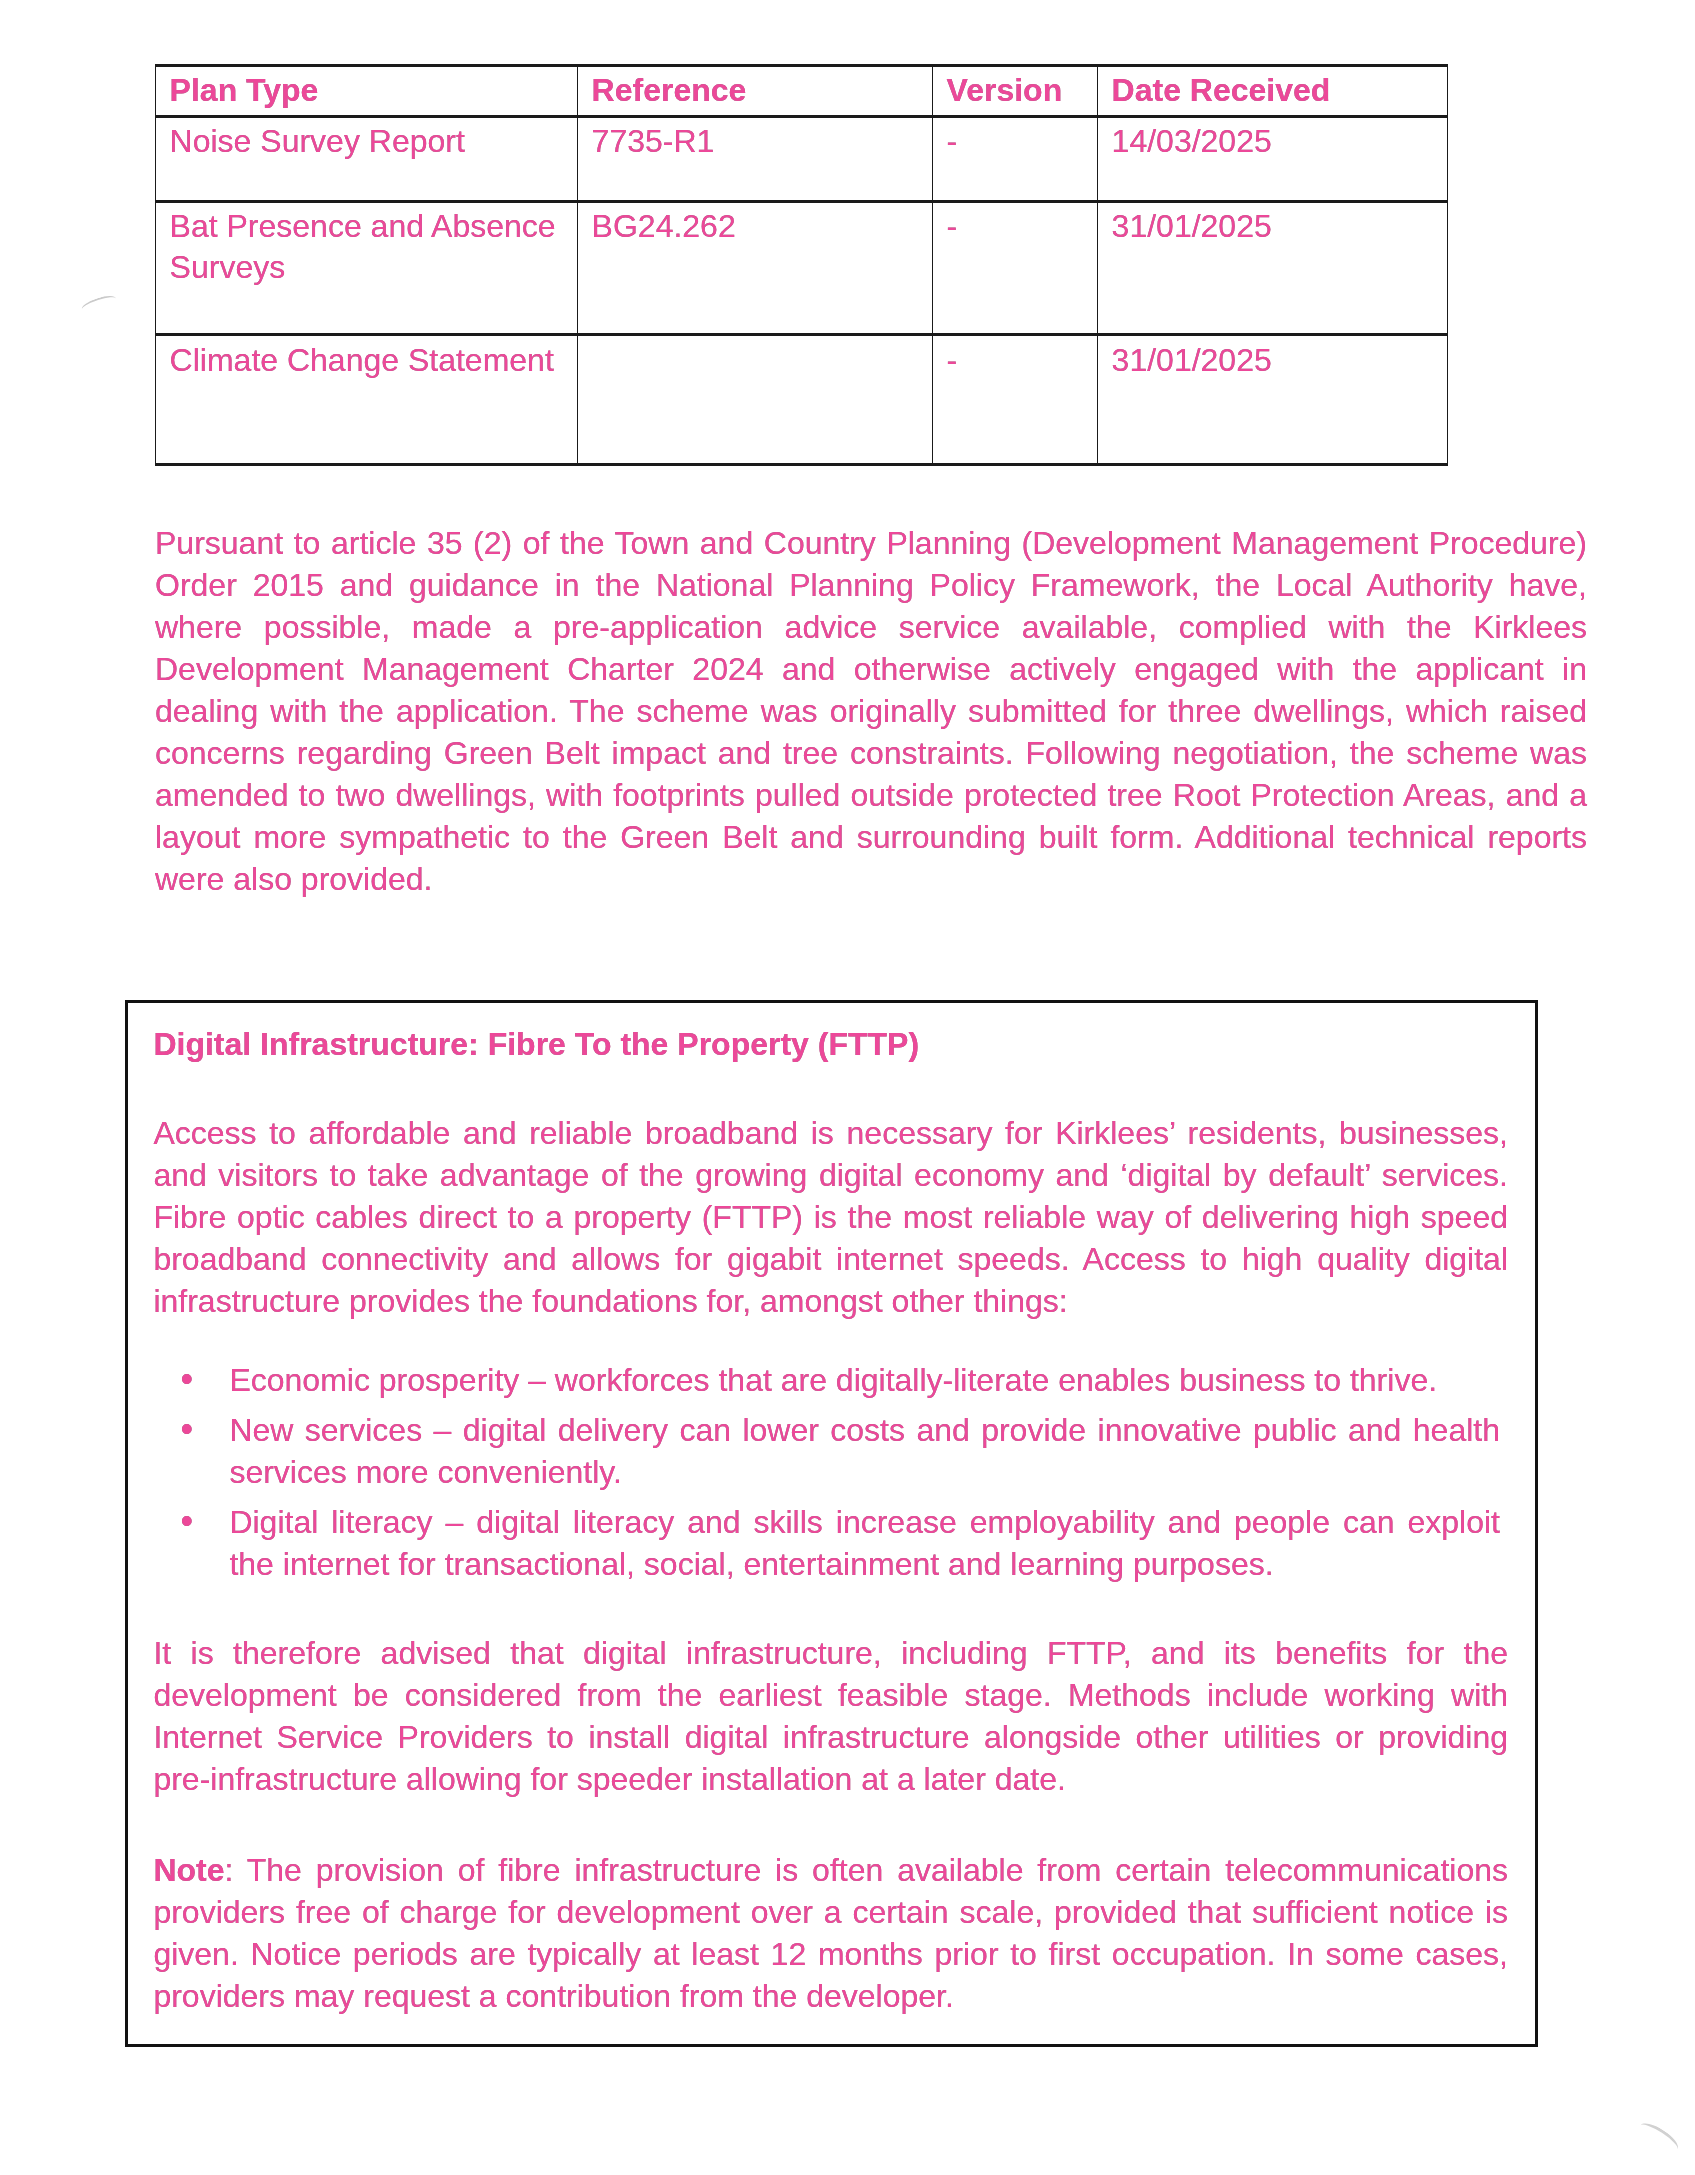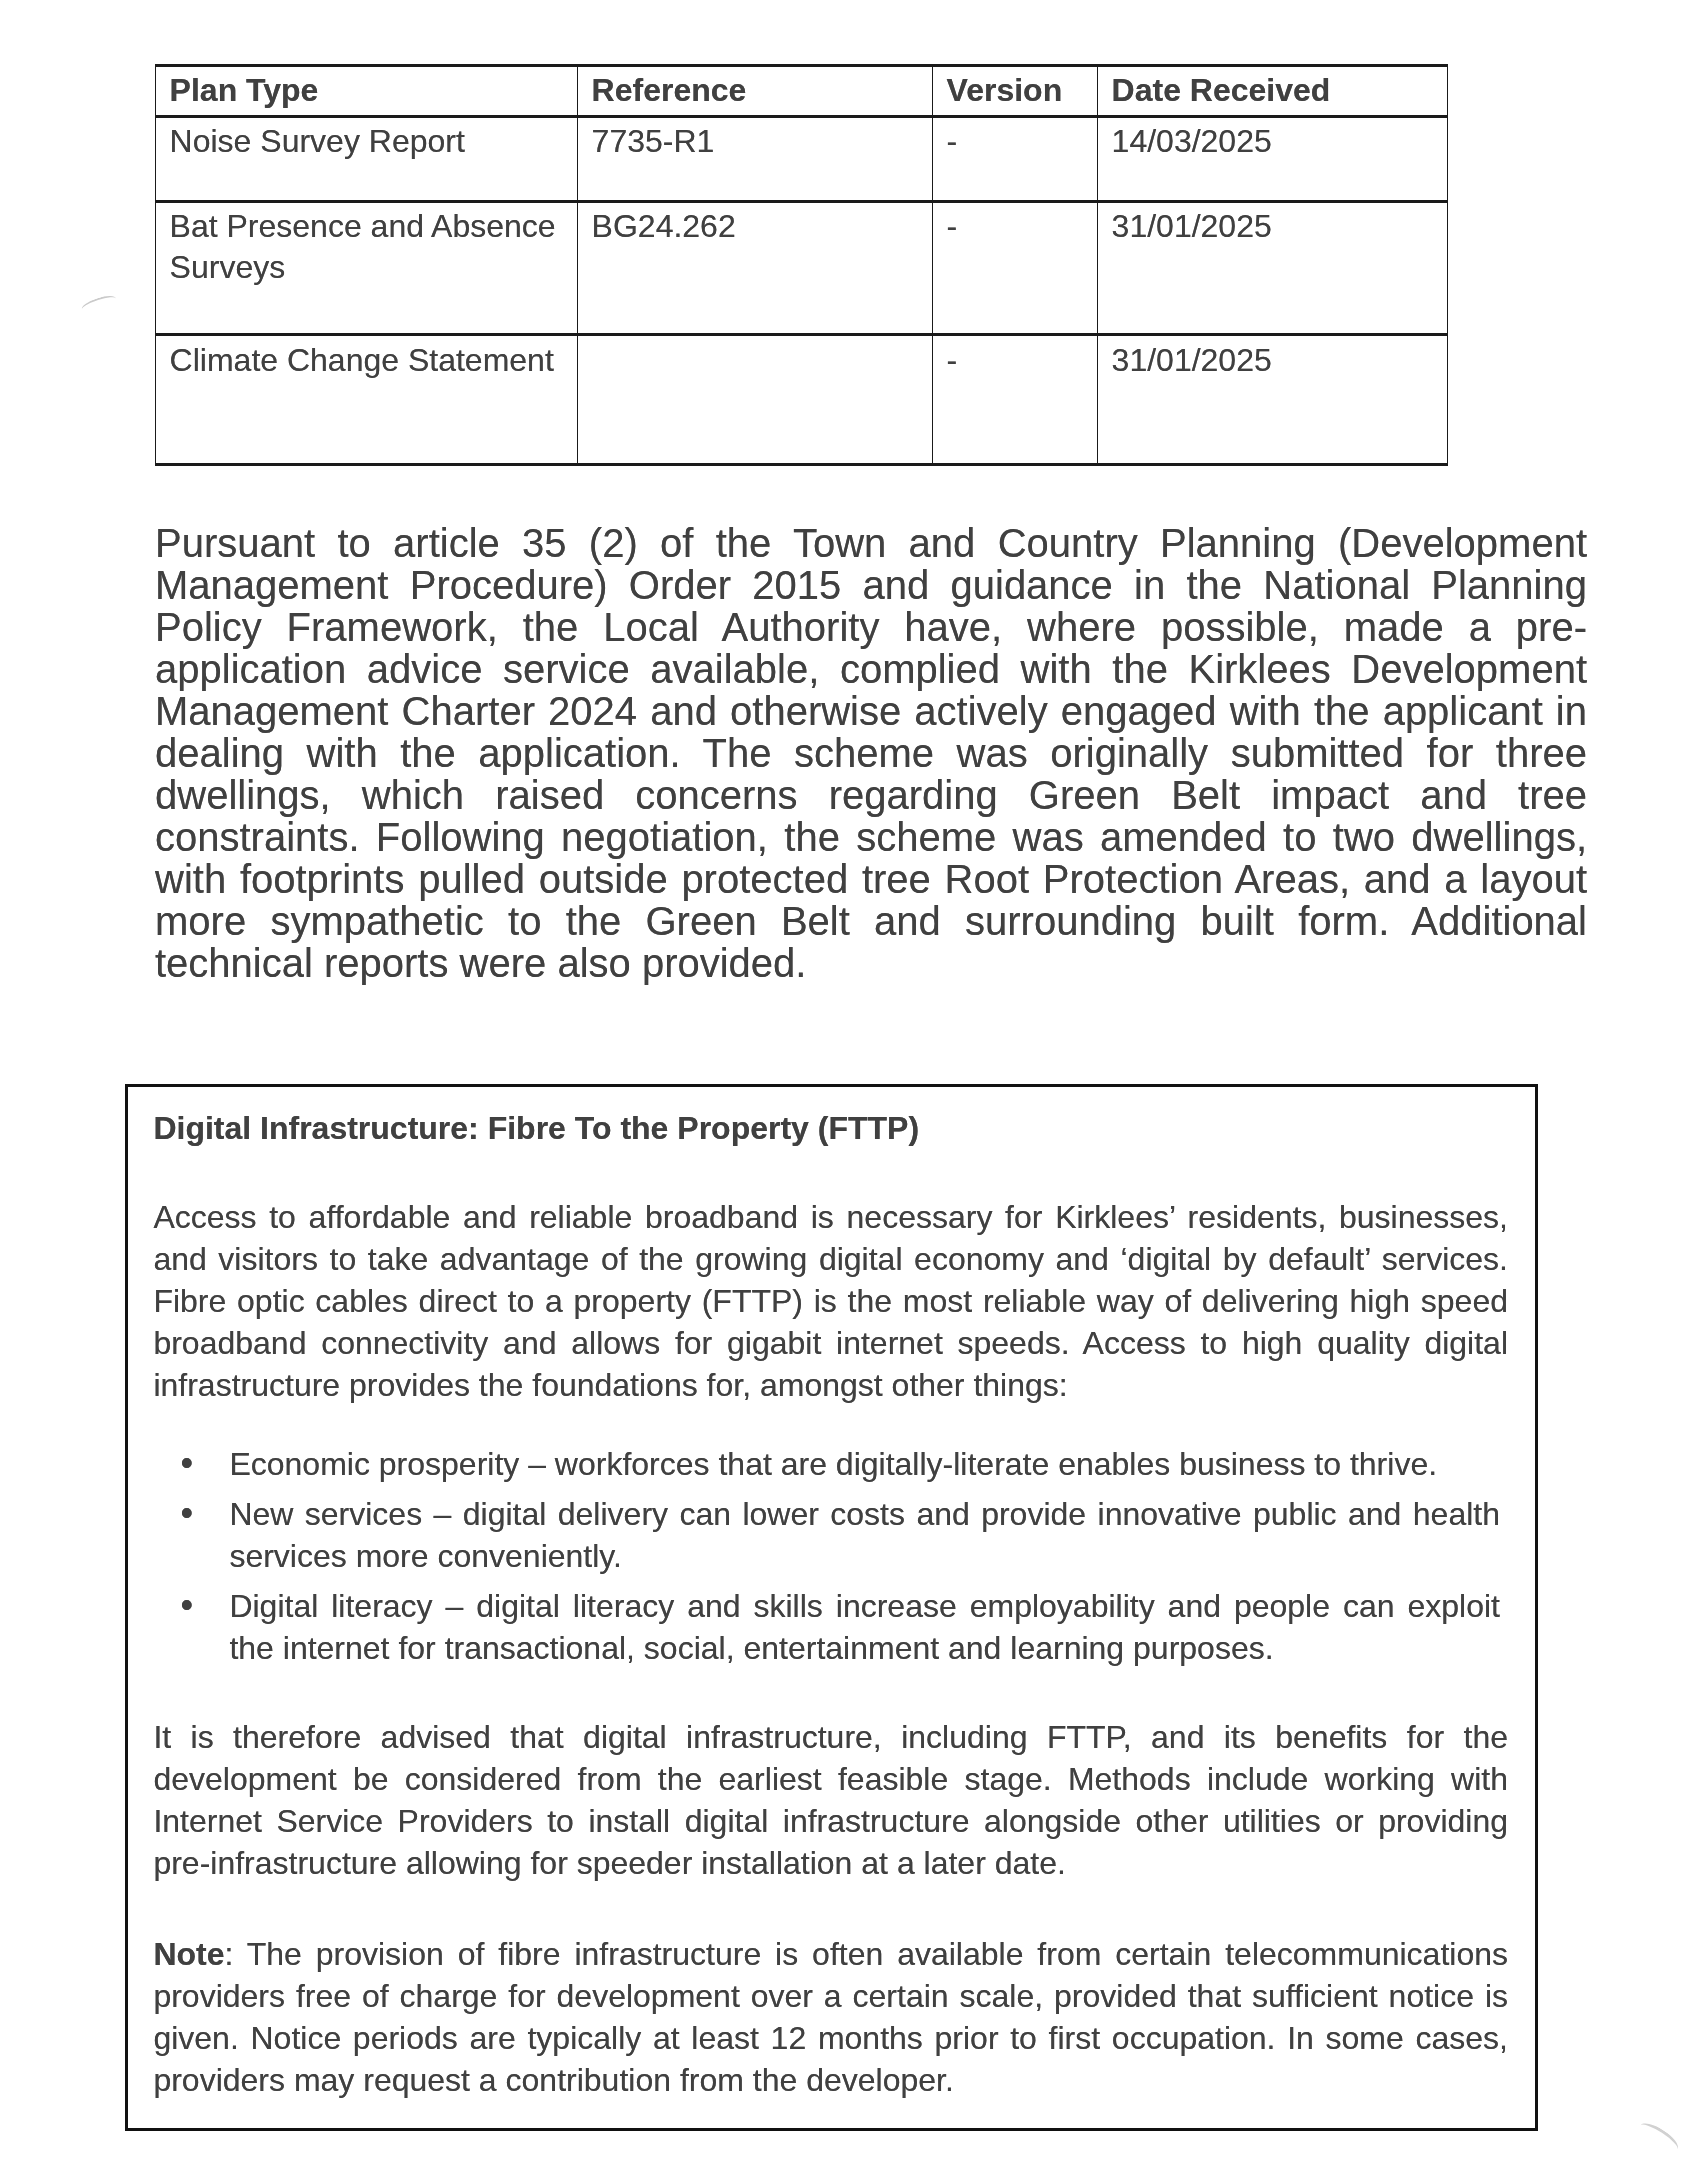--- a/index.html
+++ b/index.html
@@ -6,21 +6,21 @@
     margin: 0;
     padding: 0;
     background: #ffffff;
   }
   .page {
     position: relative;
     width: 1695px;
     height: 2176px;
     background: #ffffff;
     font-family: "Liberation Sans", "DejaVu Sans", sans-serif;
-    color: #404040;
+    color: #ec4899;
     box-sizing: border-box;
     padding: 64px 110px 0 155px;
     overflow: hidden;
     text-shadow: 0 0 0.6px rgba(10,10,10,0.55);
   }
 
   
   table.plans-table {
     border-collapse: collapse;
     width: 1293px;
@@ -44,21 +44,21 @@
   }
   tr.row-1 td { height: 75px; }
   tr.row-2 td { height: 124px; }
   tr.row-3 td { height: 120px; }
   td.col-version { text-align: center; padding-left: 6.8px; }
 
   
   .para {
     width: 1432px;
     margin: 56px 0 0 0;
-    font-size: 40px;
+    font-size: 32px;
     line-height: 42px;
     text-align: justify;
   }
 
   
   .info-box {
     box-sizing: border-box;
     width: 1413px;
     margin: 100px 0 0 -30px;
     border: 3.4px solid #111111;

